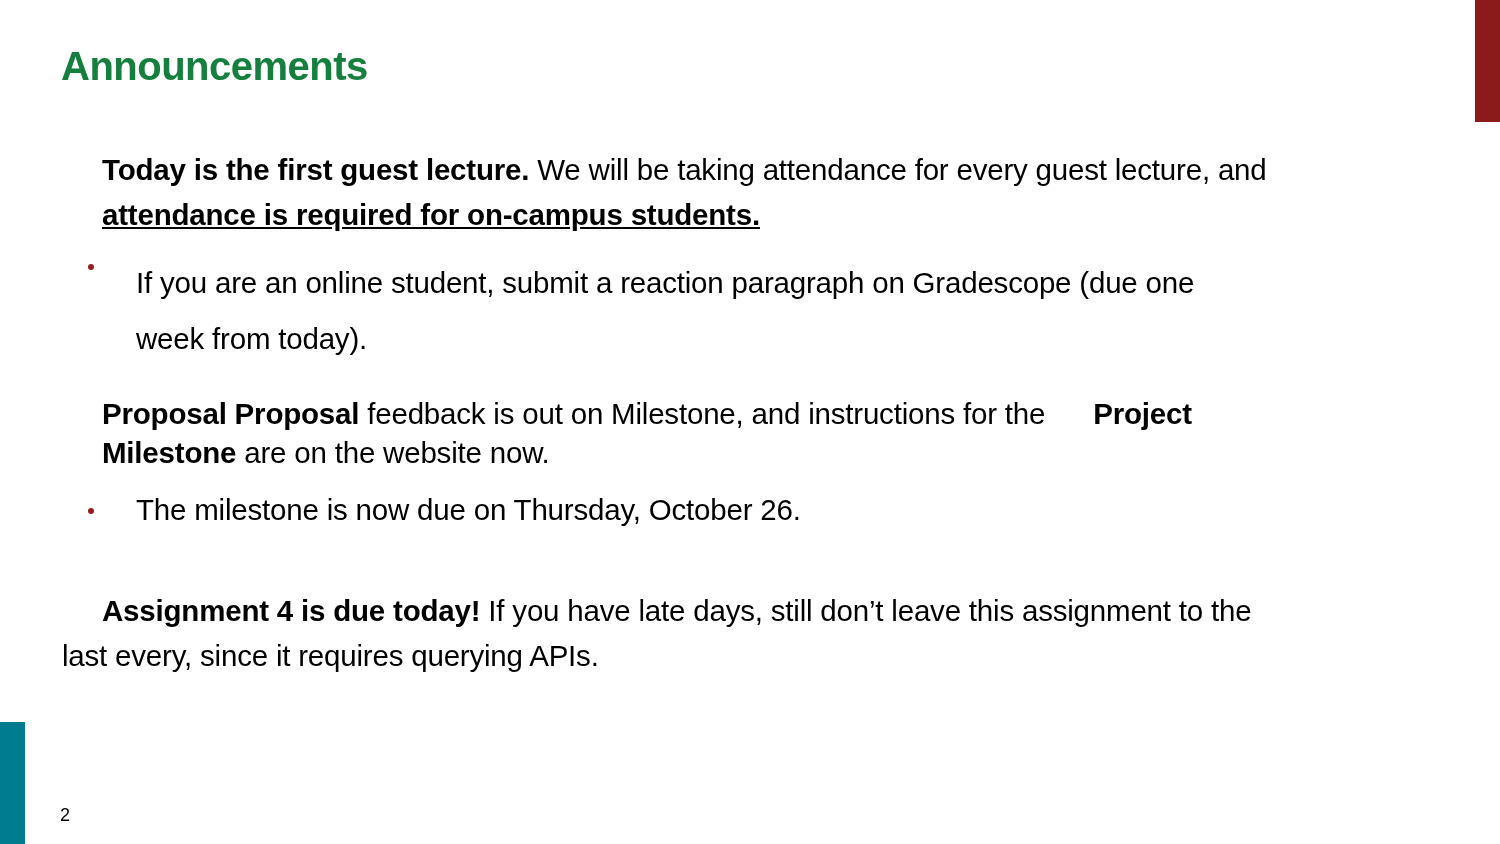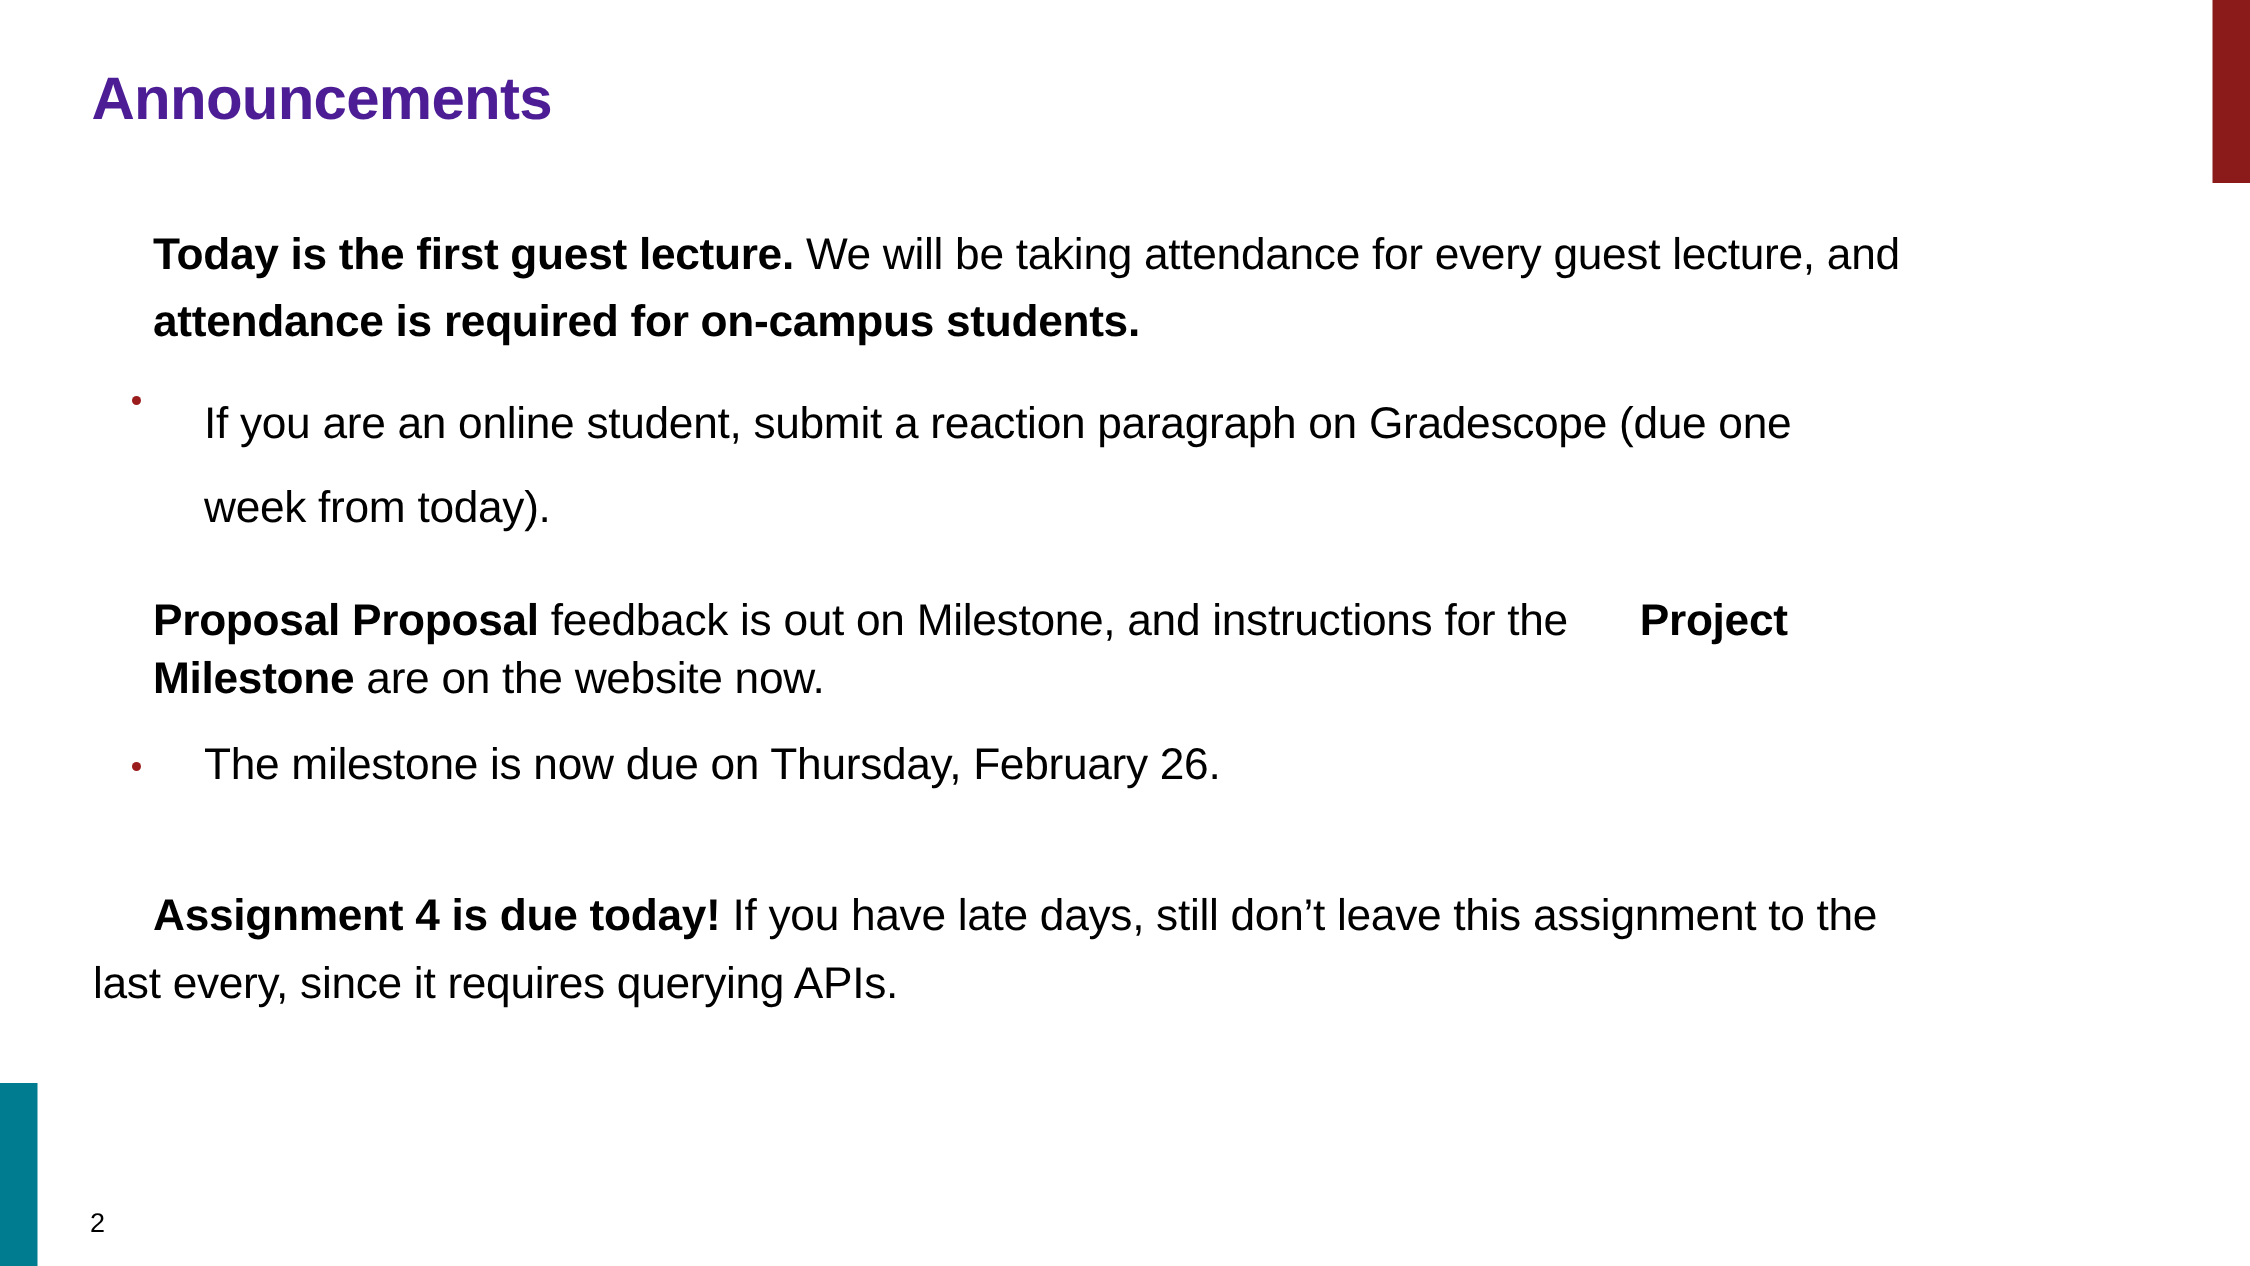--- a/index.html
+++ b/index.html
@@ -1,42 +1,42 @@
 <!DOCTYPE html>
 <html><head>
 <meta charset="utf-8">
 <style>
   html, body { margin:0; padding:0; }
   body { width:1500px; height:844px; position:relative; background:#ffffff; overflow:hidden;
          font-family:"Liberation Sans", sans-serif; color:#000; }
   .red-bar { position:absolute; left:1475px; top:0; width:25px; height:122px; background:#8b1a1a; }
   .teal-bar { position:absolute; left:0; top:722px; width:25px; height:122px; background:#007c91; }
-  .title { position:absolute; left:61px; top:44px; font-size:40px; font-weight:bold; color:#4c1d95;
+  .title { position:absolute; left:61px; top:44px; font-size:40px; font-weight:bold; color:#15803d;
            letter-spacing:-0.5px; white-space:nowrap; }
   .line { position:absolute; left:62px; font-size:29.5px; white-space:nowrap; line-height:40px; letter-spacing:-0.2px; }
   .line b { font-weight:bold;margin-left:40px; }
   .bullet-line { left:136px; }
   .bullet { position:absolute; left:88px; width:6px; height:6px; border-radius:50%; background:#9b1c1c; }
   .page-num { position:absolute; left:60px; top:805px; font-size:18px; }
 </style>
 </head>
 <body>
 
 <div class="red-bar"></div>
 <div class="teal-bar"></div>
 
 <div class="title">Announcements</div>
 
 <div class="line" style="top:150px;"><b>Today is the first guest lecture.</b><span> We will be taking attendance for every guest lecture, and</span></div>
-<div class="line" style="top:195px;"><b>attendance is required for on-campus students.</b></div>
+<div class="line" style="top:195px;text-decoration:underline;"><b>attendance is required for on-campus students.</b></div>
 <div class="bullet" style="top:264px;"></div>
 <div class="line bullet-line" style="top:263px;">If you are an online student, submit a reaction paragraph on Gradescope (due one</div>
 <div class="line bullet-line" style="top:291px;margin-top:28px;">week from today).</div>
 
 <div class="line" style="top:394px;"><b>Proposal Proposal</b><span> feedback is out on Milestone, and instructions for the </span><b>Project</b></div>
 <div class="line" style="top:433px;"><b>Milestone</b><span> are on the website now.</span></div>
 <div class="bullet" style="top:508px;"></div>
-<div class="line bullet-line" style="top:490px;">The milestone is now due on Thursday, February 26.</div>
+<div class="line bullet-line" style="top:490px;">The milestone is now due on Thursday, October 26.</div>
 
 <div class="line" style="top:591px;"><b>Assignment 4 is due today!</b><span> If you have late days, still don’t leave this assignment to the</span></div>
 <div class="line" style="top:636px;">last every, since it requires querying APIs.</div>
 
 <div class="page-num">2</div>
 
 </body></html>

